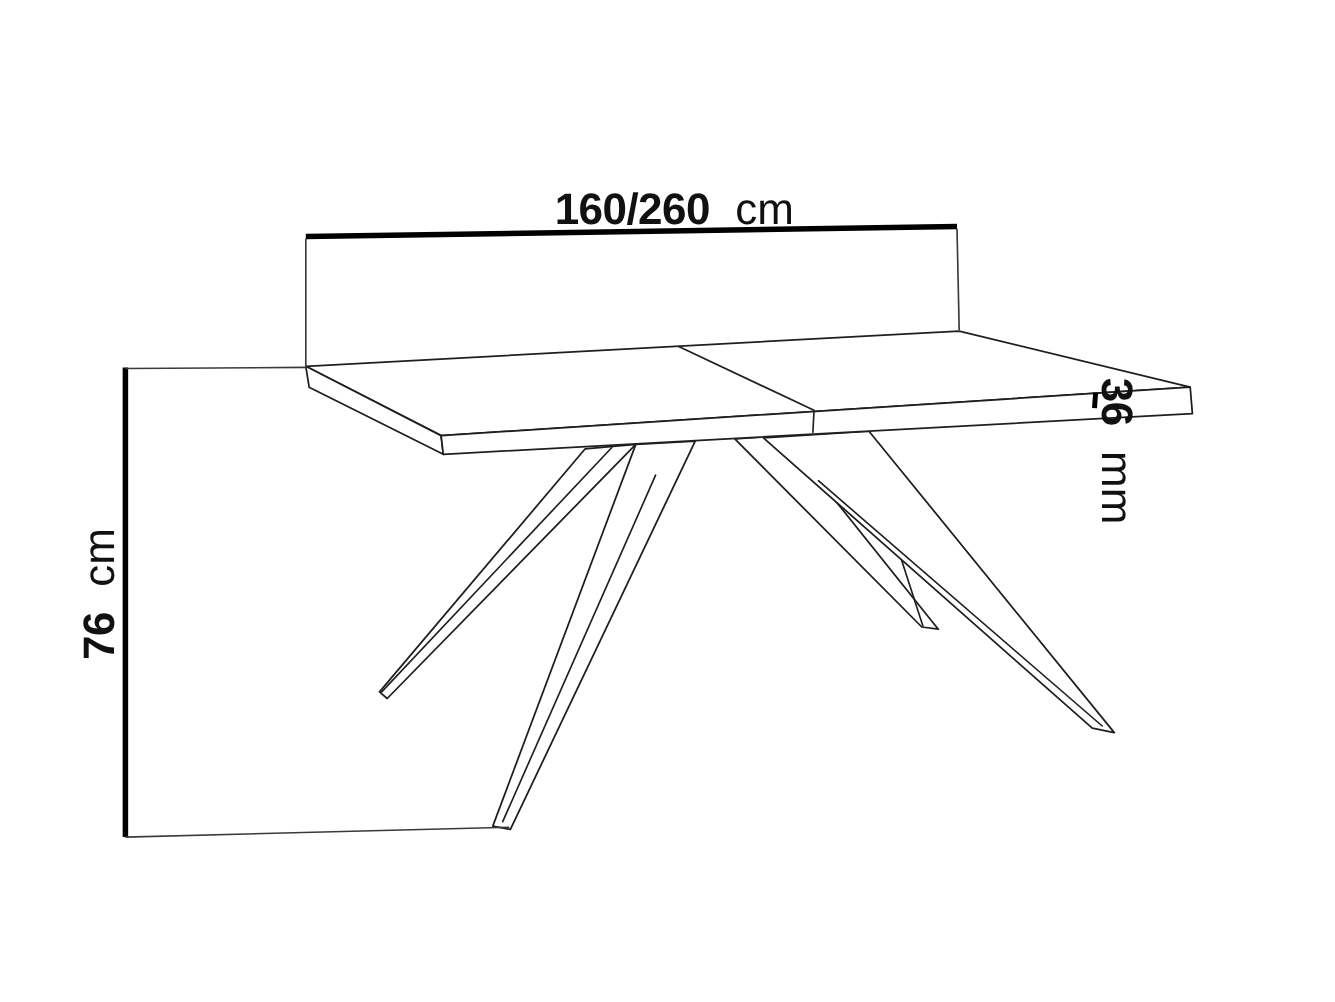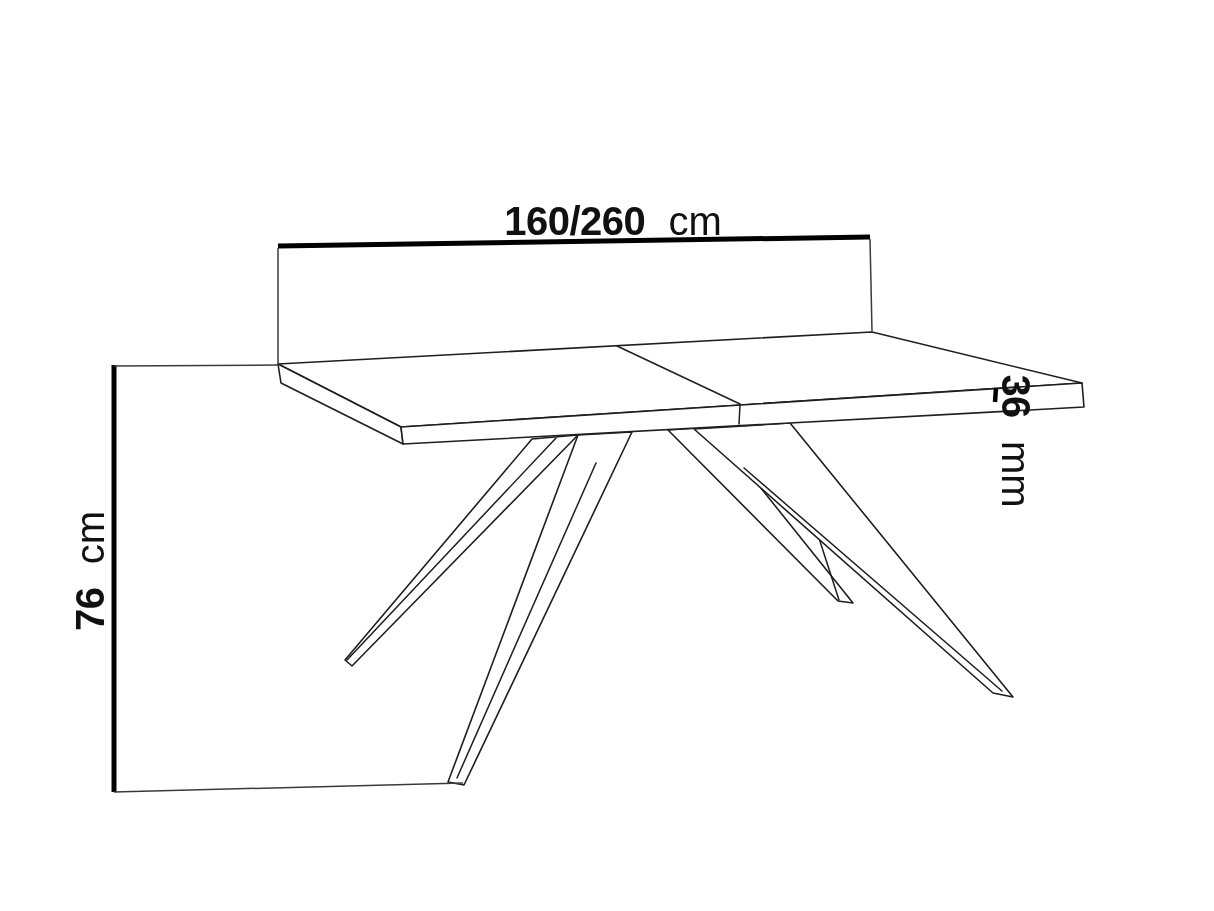--- a/index.html
+++ b/index.html
@@ -7,21 +7,20 @@
     padding: 0;
     background: #ffffff;
   }
   .canvas {
     position: relative;
     width: 1214px;
     height: 805px;
     background: #ffffff;
     overflow: hidden;
     font-family: "Liberation Sans", sans-serif;
-    margin-top: 31px;
   }
   svg { display: block; }
   .outline {
     fill: #ffffff;
     stroke: #1f1f1f;
     stroke-width: 1.6;
     stroke-linejoin: round;
     stroke-linecap: round;
   }
   .edge {

